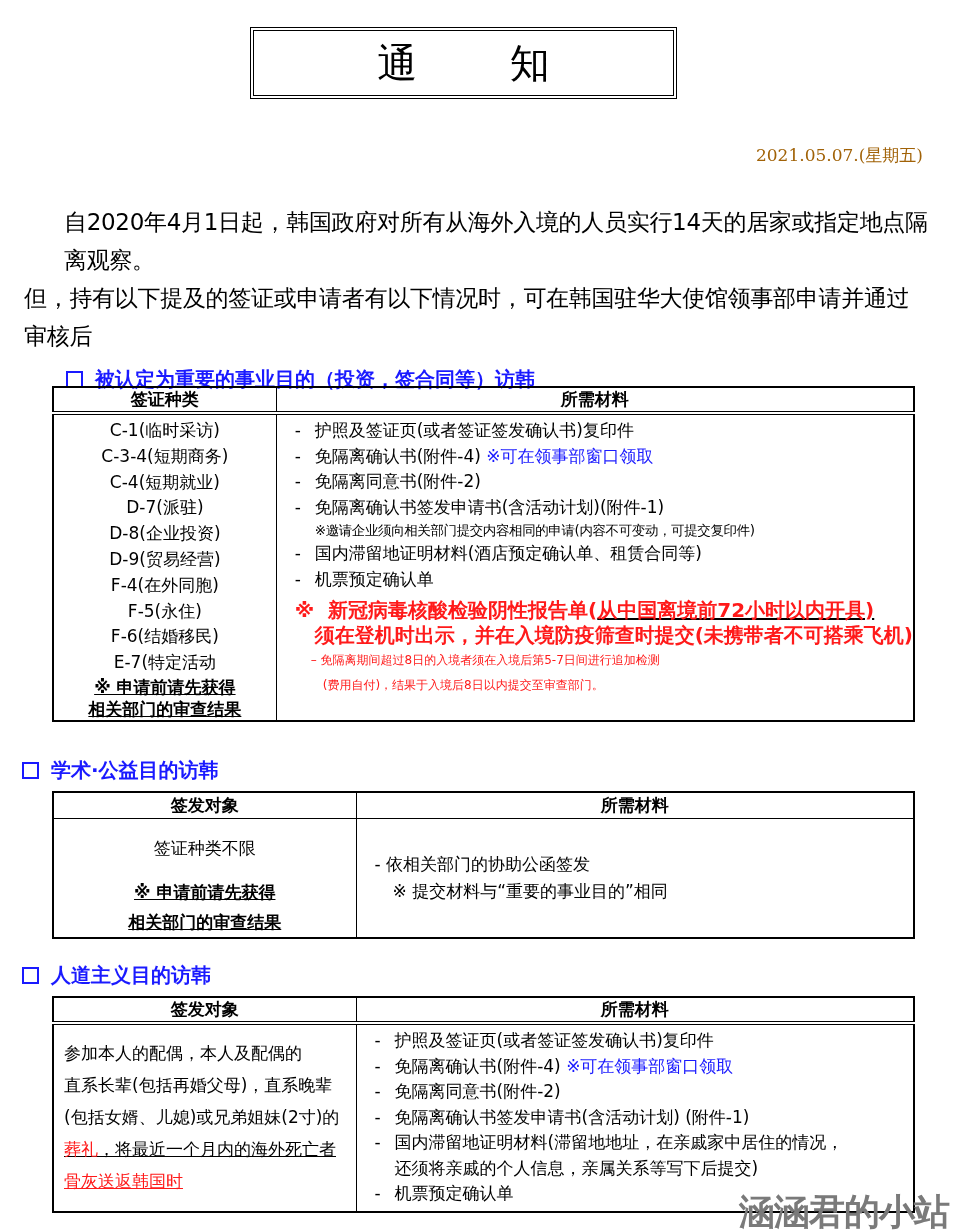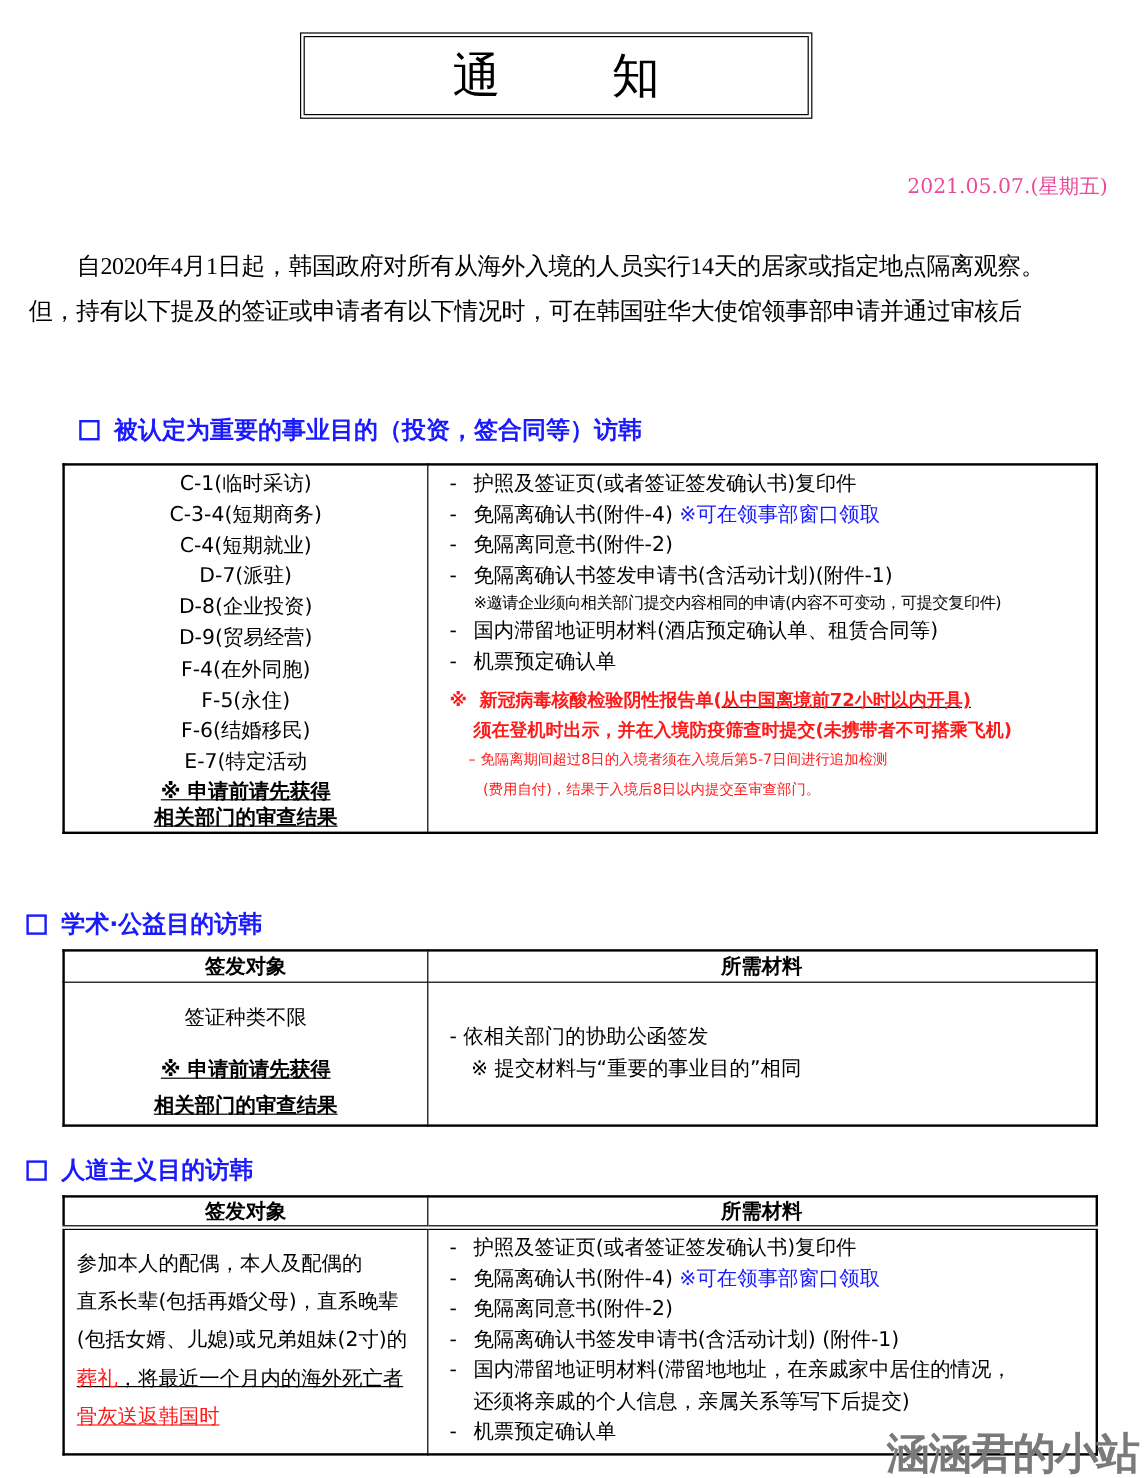--- a/index.html
+++ b/index.html
@@ -12,26 +12,26 @@
     display: flex; align-items: center; justify-content: center;
   }
   .title-box span {
     font-family: "DejaVu Serif", "Liberation Serif", serif;
     font-size: 40px; letter-spacing: 40px; padding-left: 40px;
   }
 
   .date {
     position: absolute; right: 30px; top: 144px;
     font-family: "DejaVu Serif", "Liberation Serif", serif;
-    font-size: 17px; color: #ec4899;
+    font-size: 17px; color: #a16207;
   }
 
   .intro {
     position: absolute; left: 24px; top: 203px; width: 905px;
-    font-size: 20px; line-height: 38px; letter-spacing: -0.3px; font-family: Liberation Serif, serif;
+    font-size: 23px; line-height: 38px; letter-spacing: -0.3px;
   }
   .intro .indent { padding-left: 40px; }
 
   .section-title {
     position: absolute; left: 22px;
     font-size: 20px; font-weight: bold; color: #1a1aff;
     display: flex; align-items: center;
   }
   .section-title .box {
     display: inline-block; width: 17px; height: 17px; border: 2px solid #1a1aff;
@@ -55,21 +55,21 @@
 
   .visa-list { text-align: center; padding-top: 3px; }
   .visa-list div { line-height: 25.8px; }
   .visa-list .note { font-weight: bold; text-decoration: underline; line-height: 22px; }
 
   .mat-list { padding: 3px 0 4px 18px; }
   .mat-list .item { line-height: 25.5px; white-space: nowrap; }
   .mat-list .item .dash { display: inline-block; width: 20px; }
   .mat-list .blue { color: #1a1aff; }
   .mat-list .sub { font-size: 13.5px; line-height: 21px; padding-left: 20px; white-space: nowrap; letter-spacing: -0.4px; }
-  .red-bold { color: #ff1a1a; font-weight: bold; font-size: 15px; line-height: 25px; white-space: nowrap; }
+  .red-bold { color: #ff1a1a; font-weight: bold; font-size: 20px; line-height: 25px; white-space: nowrap; }
   .red-bold .u { text-decoration: underline; text-decoration-color: #000; }
   .red-small { color: #ff1a1a; font-size: 12px; line-height: 25px; white-space: nowrap; }
 
   .center-cell { text-align: center; }
   .center-cell .plain { line-height: 30px; padding-top: 14px; }
   .center-cell .note { font-weight: bold; text-decoration: underline; line-height: 30px; }
 
   .humanitarian-left { padding: 12px 8px 0 10px; font-size: 17px; line-height: 32px; }
   .humanitarian-left .red { color: #ff1a1a; }
   .humanitarian-left .ul { text-decoration: underline; }
@@ -87,27 +87,31 @@
   <span>通 知</span>
 </div>
 
 <div class="date">2021.05.07.(星期五)</div>
 
 <div class="intro">
   <div class="indent">自2020年4月1日起，韩国政府对所有从海外入境的人员实行14天的居家或指定地点隔离观察。</div>
   <div>但，持有以下提及的签证或申请者有以下情况时，可在韩国驻华大使馆领事部申请并通过审核后</div>
 </div>
 
-<div class="section-title" style="top:345px;padding-left:44px;">
+<div class="section-title" style="top:366px;padding-left:44px;">
   <span class="box"></span>
   <span>被认定为重要的事业目的（投资，签合同等）访韩</span>
 </div>
 
 <table class="grid" style="top:386px;">
   <tbody>
+      <tr>
+    <th class="col1">签证种类</th>
+    <th>所需材料</th>
+  </tr>
   <tr>
     <td class="col1">
       <div class="visa-list">
         <div>C-1(临时采访)</div>
         <div>C-3-4(短期商务)</div>
         <div>C-4(短期就业)</div>
         <div>D-7(派驻)</div>
         <div>D-8(企业投资)</div>
         <div>D-9(贸易经营)</div>
         <div>F-4(在外同胞)</div>

